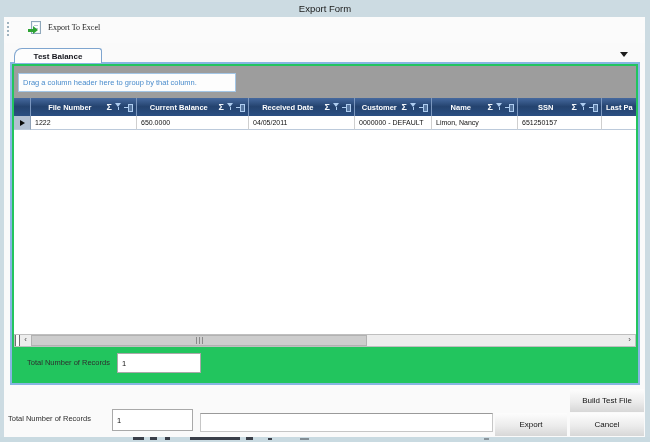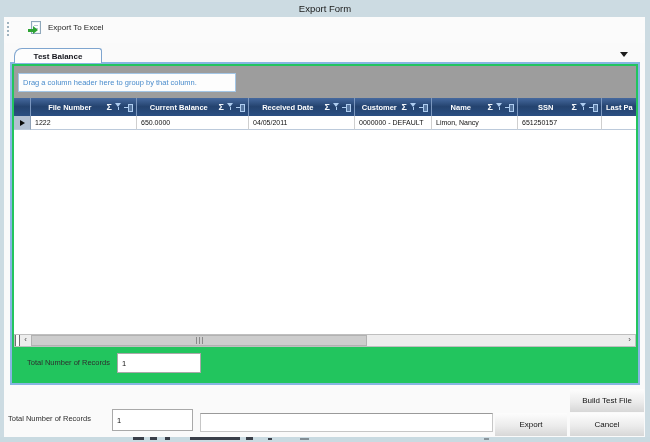--- a/index.html
+++ b/index.html
@@ -113,21 +113,21 @@
 </head>
 <body>
 
 <div class="window">
   <div class="titlebar">Export Form</div>
   <div class="edge-left"></div>
   <div class="edge-right"></div>
 
   <div class="toolbar">
     <div class="grip"></div>
-    <div class="toolbar-btn" style="position:absolute;left:10px;top:0;width:130px;height:26px;">
+    <div class="toolbar-btn" style="position:absolute;left:10px;top:0;width:130px;height:26px;font-family:Liberation Serif, serif;">
       <div class="xlicon">
         <span class="sheet">
             <i style="top:3px;"></i>
             <i style="top:6px;"></i>
           </span>
         <span class="arrow-stem"></span>
           <span class="arrow-head"></span>
       </div>
       <span class="toolbar-label">Export To Excel</span>
     </div>

